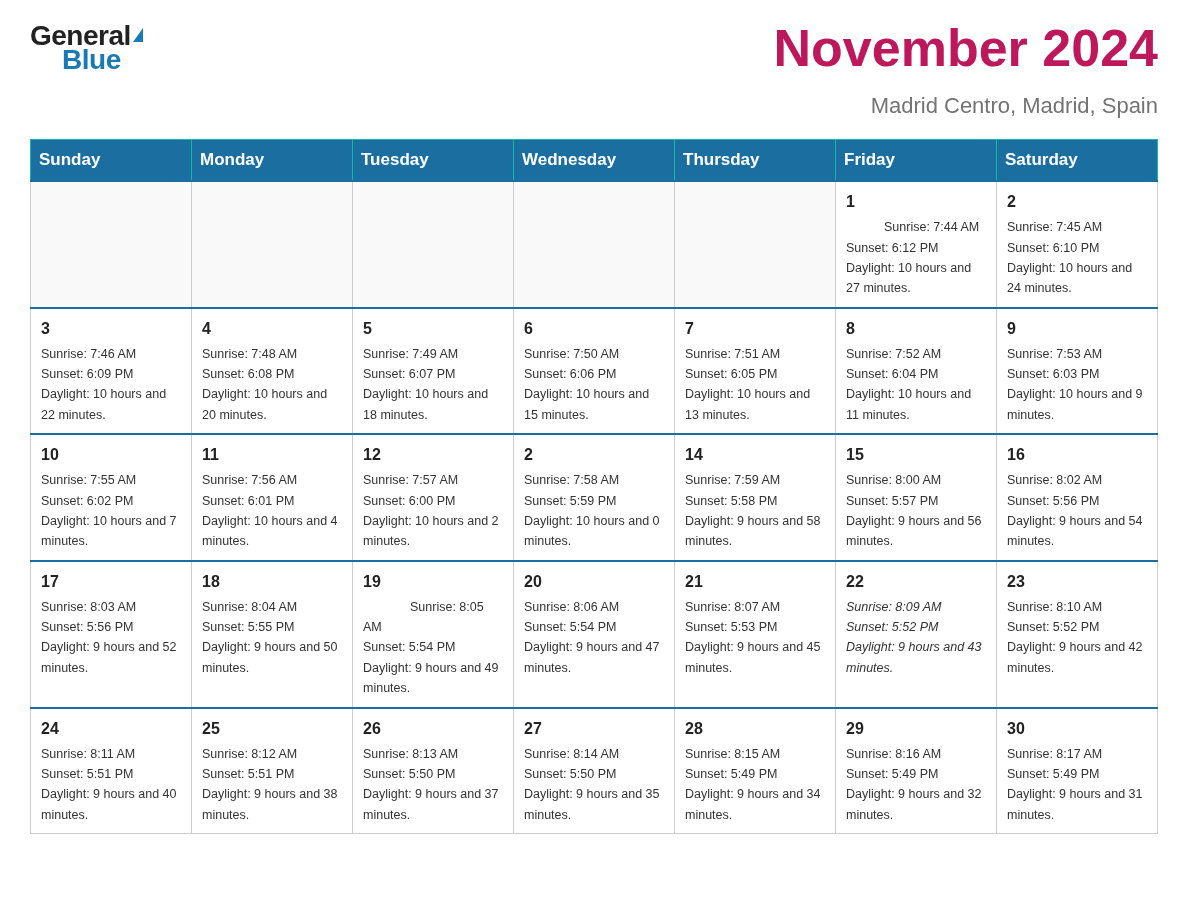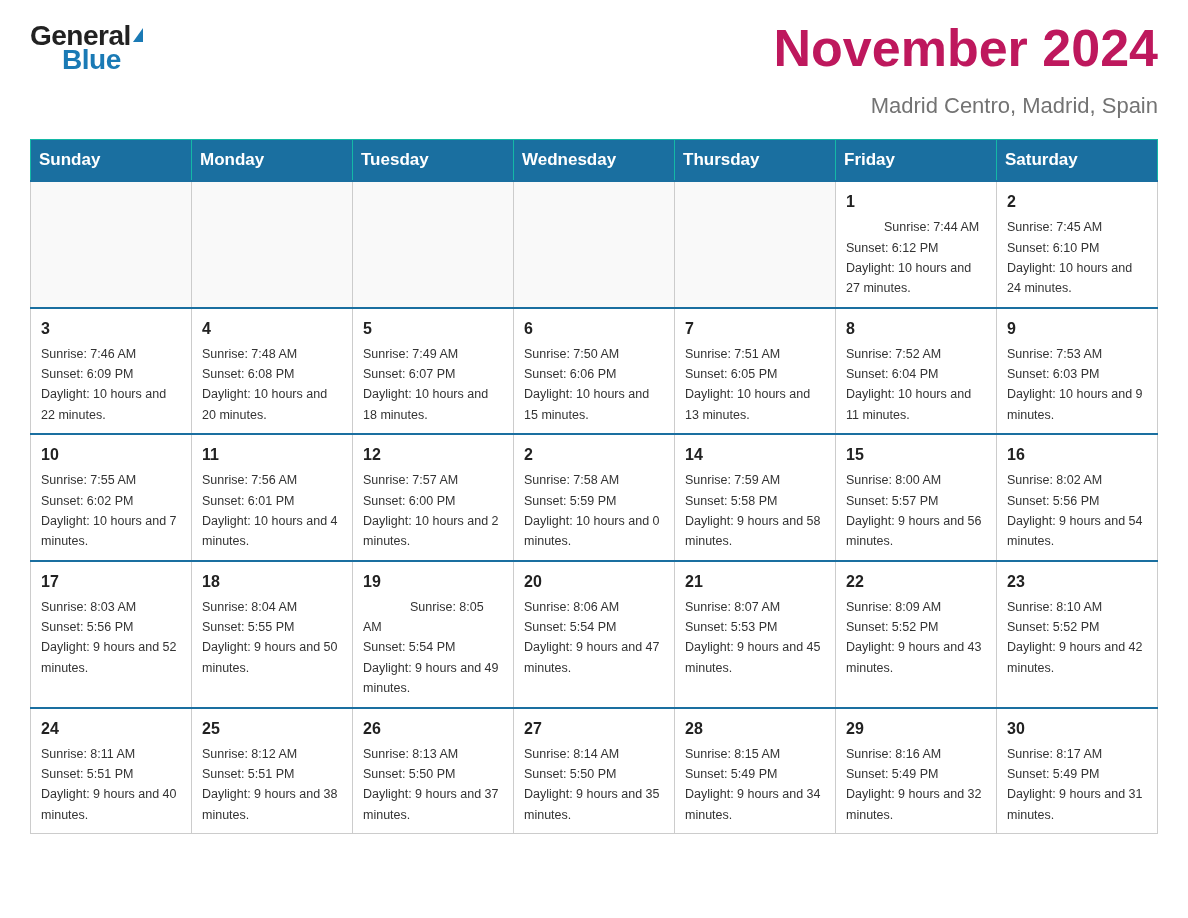--- a/index.html
+++ b/index.html
@@ -201,21 +201,21 @@
 Daylight: 9 hours and 50 minutes.</span></td>
         <td><span class="day-number">19</span><span class="day-info" style="white-space: pre-line; margin-left: 47px;">Sunrise: 8:05 AM
 Sunset: 5:54 PM
 Daylight: 9 hours and 49 minutes.</span></td>
         <td><span class="day-number">20</span><span class="day-info" style="white-space: pre-line;">Sunrise: 8:06 AM
 Sunset: 5:54 PM
 Daylight: 9 hours and 47 minutes.</span></td>
         <td><span class="day-number">21</span><span class="day-info" style="white-space: pre-line;">Sunrise: 8:07 AM
 Sunset: 5:53 PM
 Daylight: 9 hours and 45 minutes.</span></td>
-        <td><span class="day-number">22</span><span class="day-info" style="white-space: pre-line;">Sunrise: 8:09 AM
+        <td><span class="day-number">22</span><span class="day-info" style="white-space: pre-line; font-style: italic;">Sunrise: 8:09 AM
 Sunset: 5:52 PM
 Daylight: 9 hours and 43 minutes.</span></td>
         <td><span class="day-number">23</span><span class="day-info" style="white-space: pre-line;">Sunrise: 8:10 AM
 Sunset: 5:52 PM
 Daylight: 9 hours and 42 minutes.</span></td>
       </tr>
       <tr class="week-row">
         <td><span class="day-number">24</span><span class="day-info" style="white-space: pre-line;">Sunrise: 8:11 AM
 Sunset: 5:51 PM
 Daylight: 9 hours and 40 minutes.</span></td>

